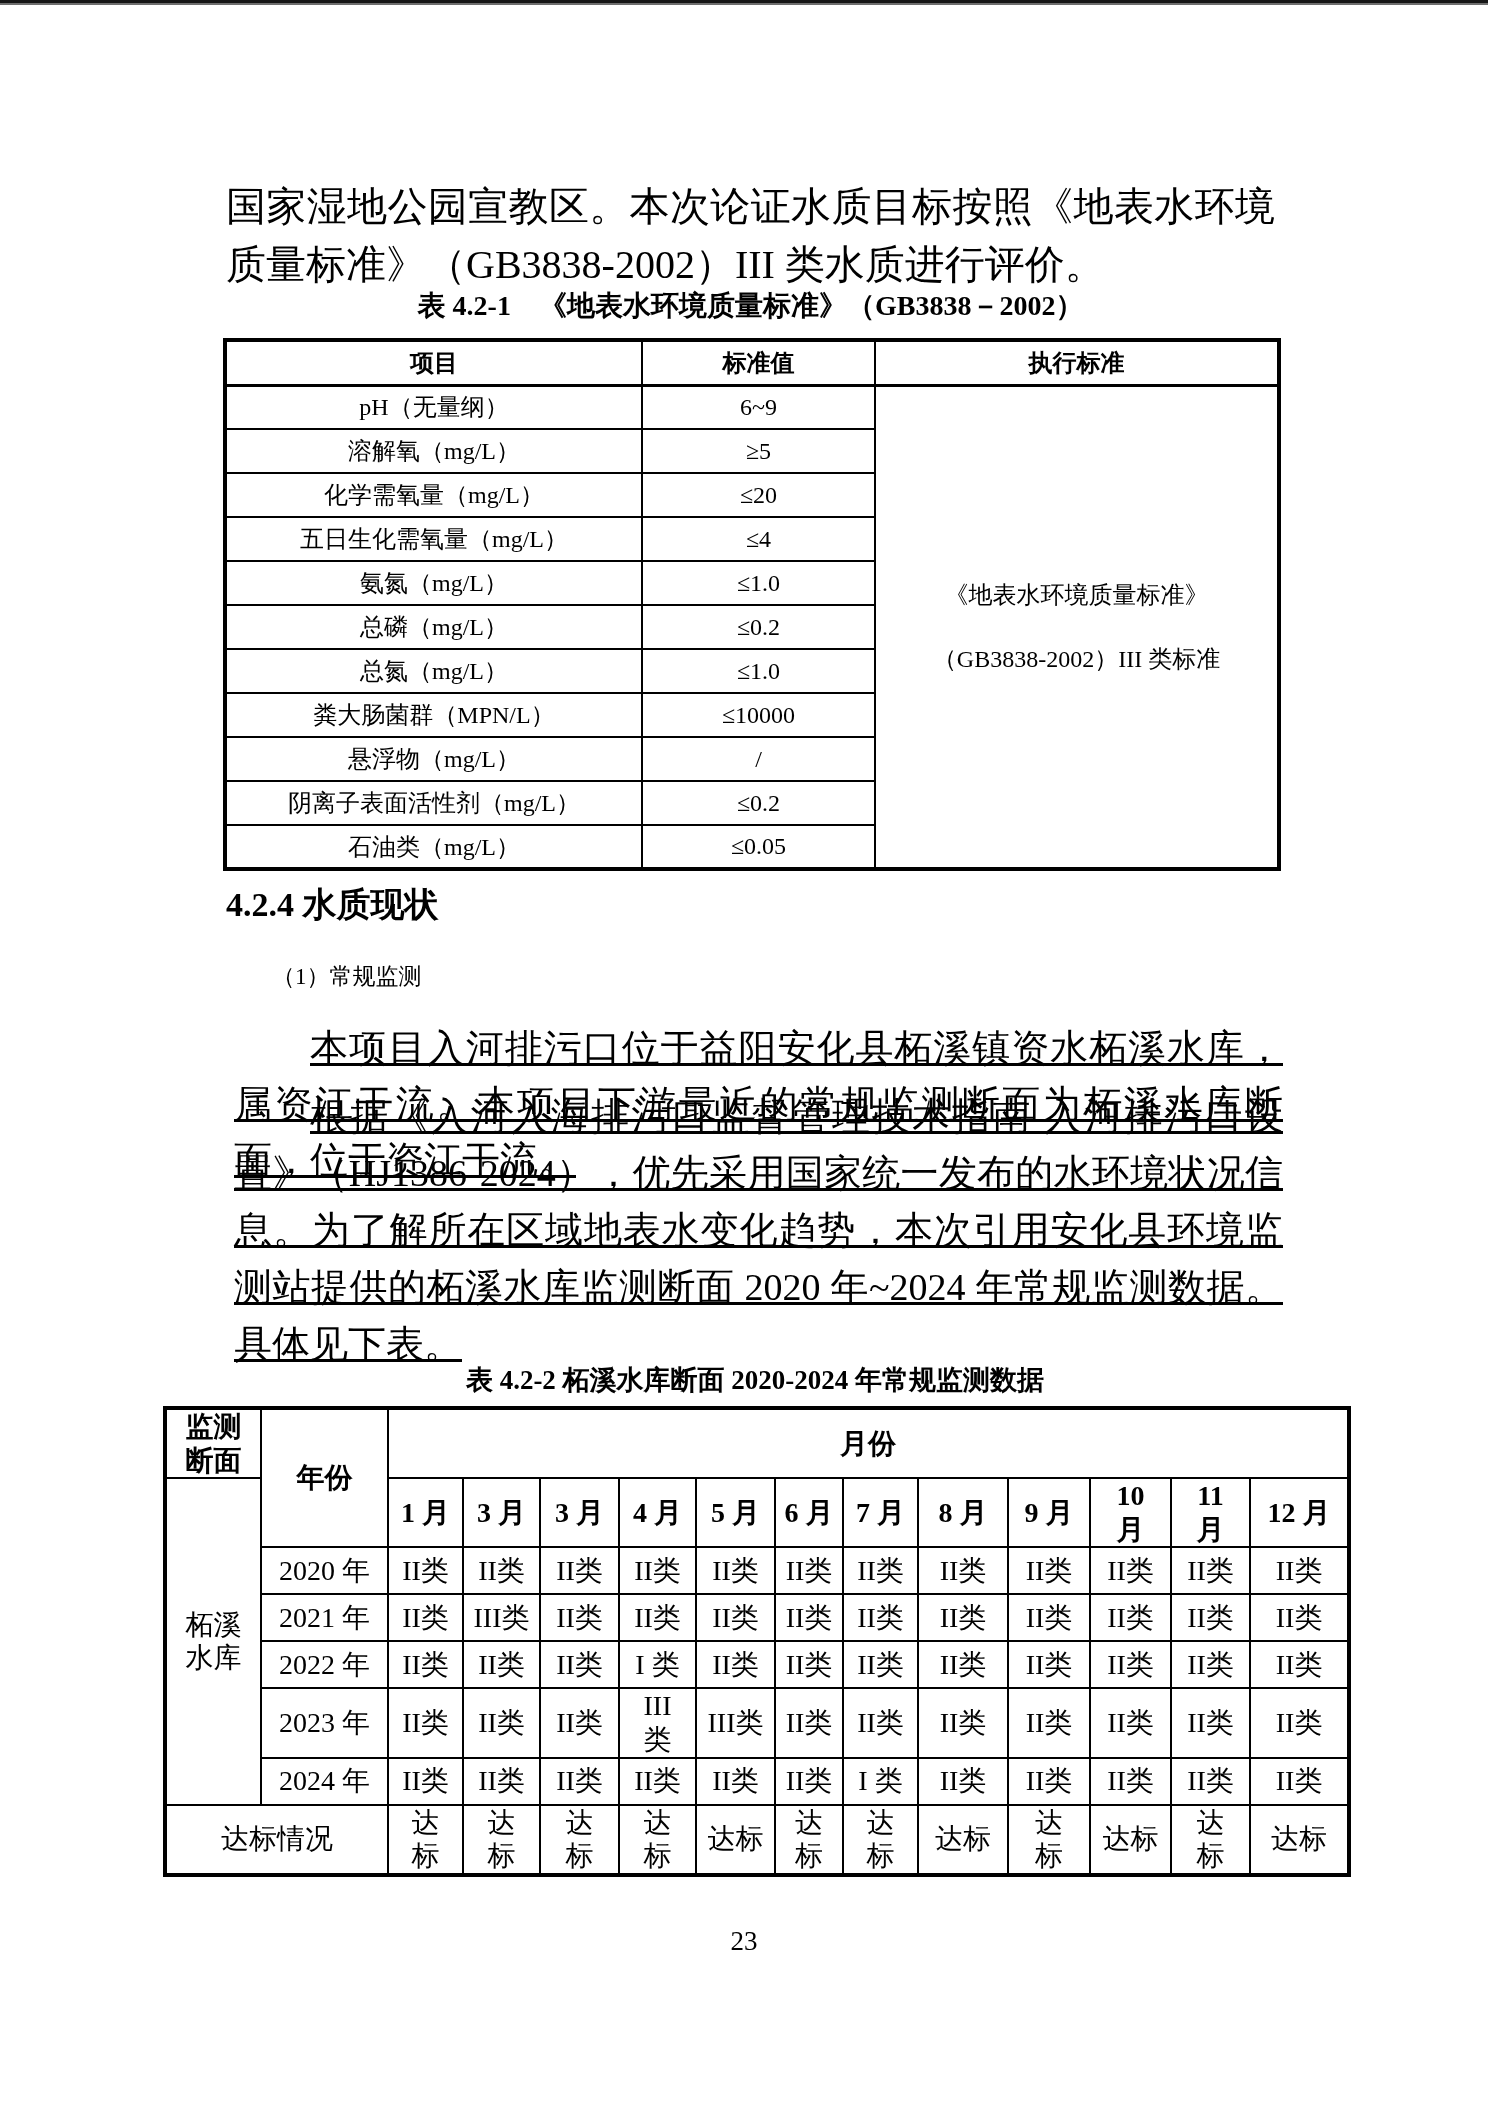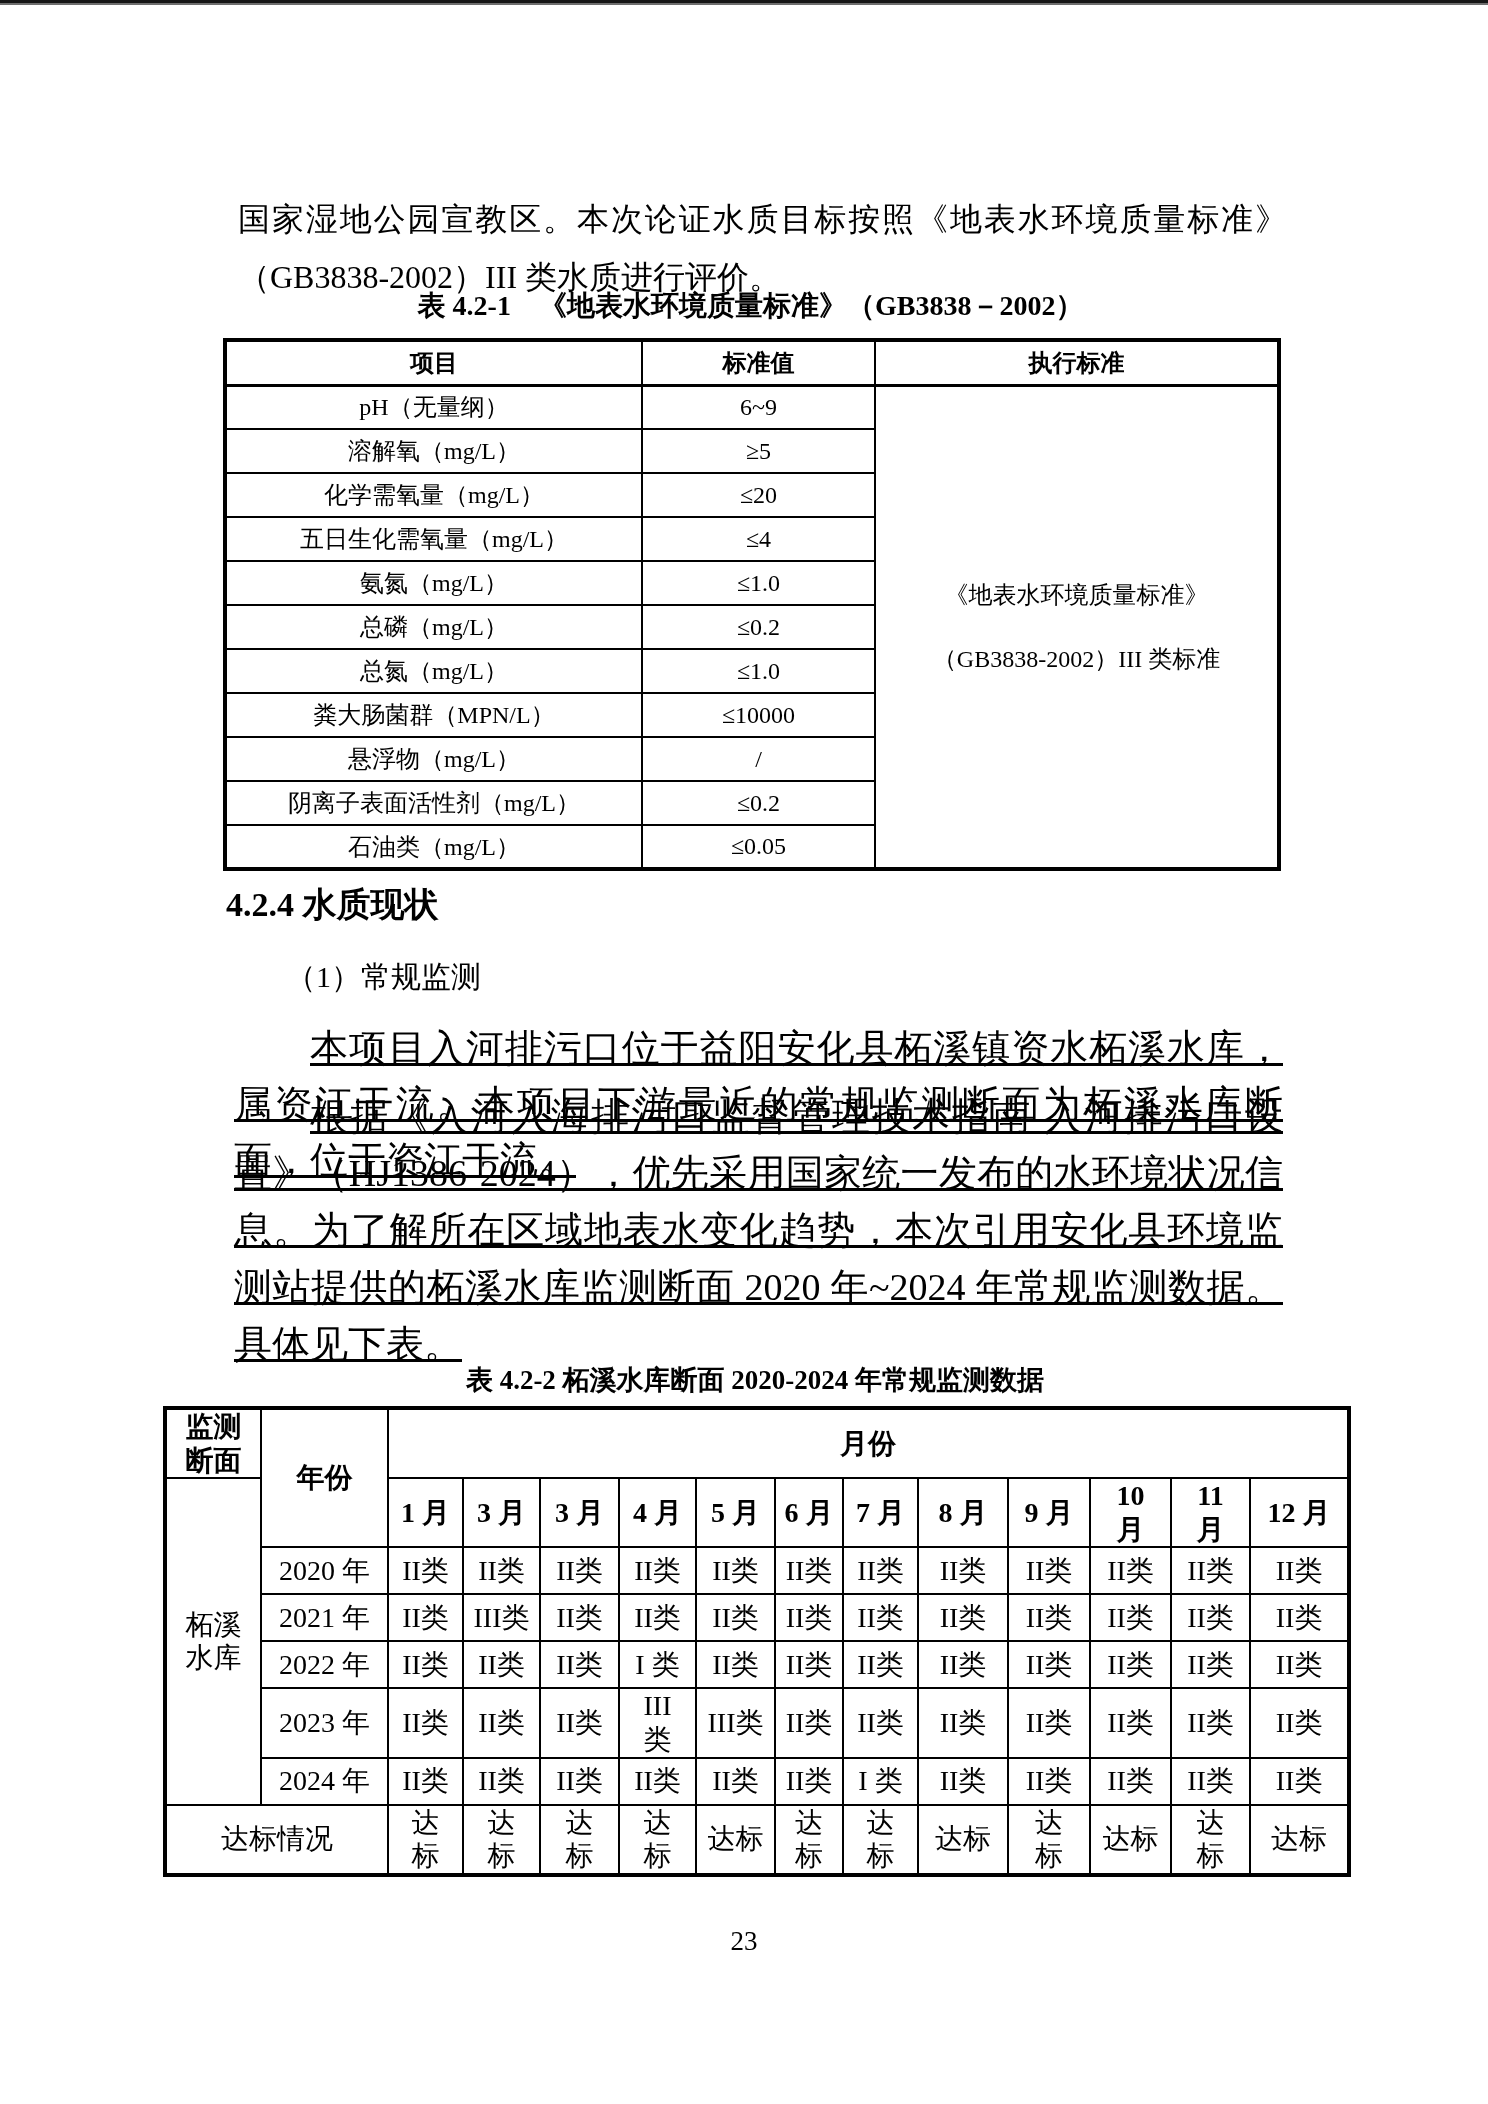--- a/index.html
+++ b/index.html
@@ -1,26 +1,26 @@
 <!DOCTYPE html>
 <html><head>
 <meta charset="utf-8">
 <style>
   html,body{margin:0;padding:0;background:#ffffff;}
   .page{position:relative;width:1488px;height:2104px;background:#ffffff;overflow:hidden;
         font-family:"Liberation Serif","DejaVu Serif",serif;color:#000;}
   .top-rule{position:absolute;left:0;top:0;width:1488px;height:5px;
         background:linear-gradient(#161616 0 60%,#6e6e6e 60% 100%);}
-  .intro{position:absolute;left:226px;top:178px;width:1049px;font-size:32px;line-height:58px;
-        text-align:justify;margin:12px;}
+  .intro{position:absolute;left:226px;top:178px;width:1049px;font-size:40px;line-height:58px;
+        text-align:justify;margin:0;}
   .cap{position:absolute;font-weight:bold;font-size:28px;text-align:center;margin:0;line-height:40px;}
   .cap1{left:226px;top:286px;width:1049px;}
   .cap2{left:163px;top:1360px;width:1184px;font-size:27px;}
   .heading{position:absolute;left:226px;top:880px;font-size:34px;font-weight:bold;margin:0;line-height:50px;}
-  .subitem{position:absolute;left:226px;top:952px;width:1049px;font-size:30px;line-height:50px;
+  .subitem{position:absolute;left:226px;top:952px;width:1049px;font-size:23px;line-height:50px;
         text-indent:2em;margin:0;}
   .para{position:absolute;left:226px;width:1049px;font-size:38px;text-align:justify;
         text-indent:2em;margin:8px;text-decoration:underline;}
   .para1{top:1012px;line-height:56px;}
   .para2{top:1080px;line-height:57px;}
   table{border-collapse:collapse;table-layout:fixed;position:absolute;background:#fff;}
   td,th{border:2px solid #000;text-align:center;vertical-align:middle;padding:0;
         white-space:pre-line;overflow:hidden;}
   .t1{left:223px;top:338px;width:1054px;font-size:24px;border:4px solid #000;}
   .t1 thead tr{height:45px;}

